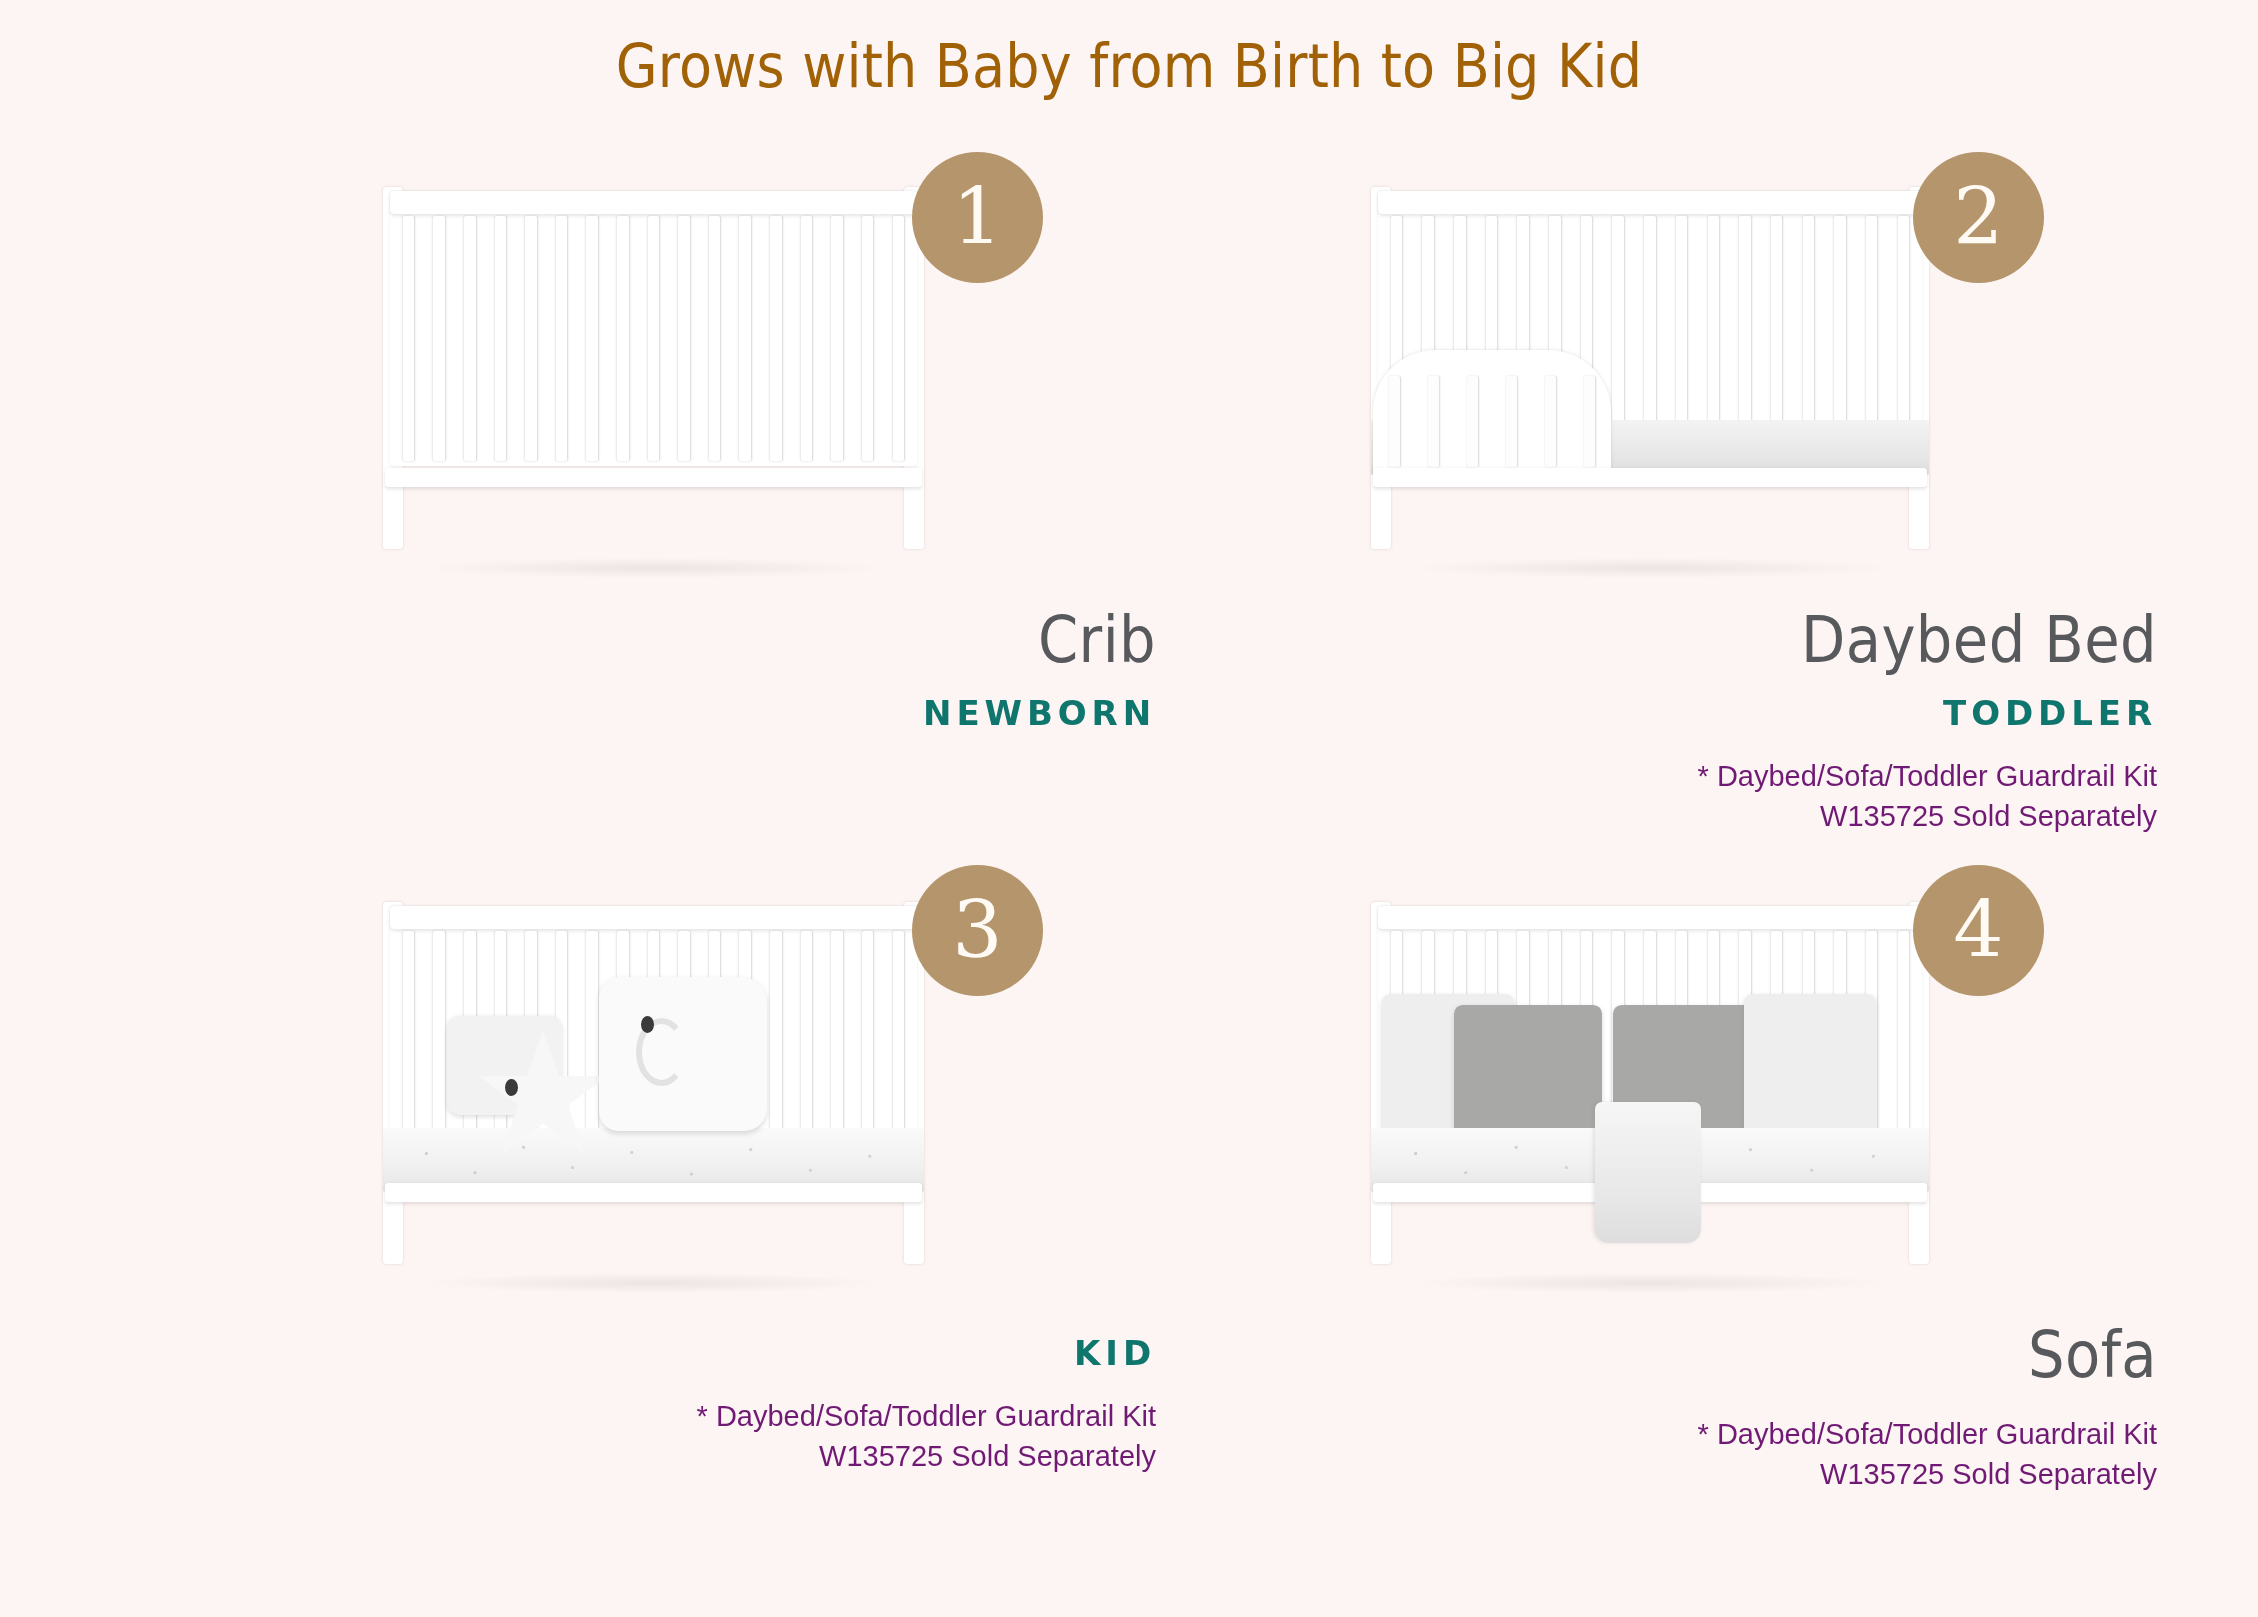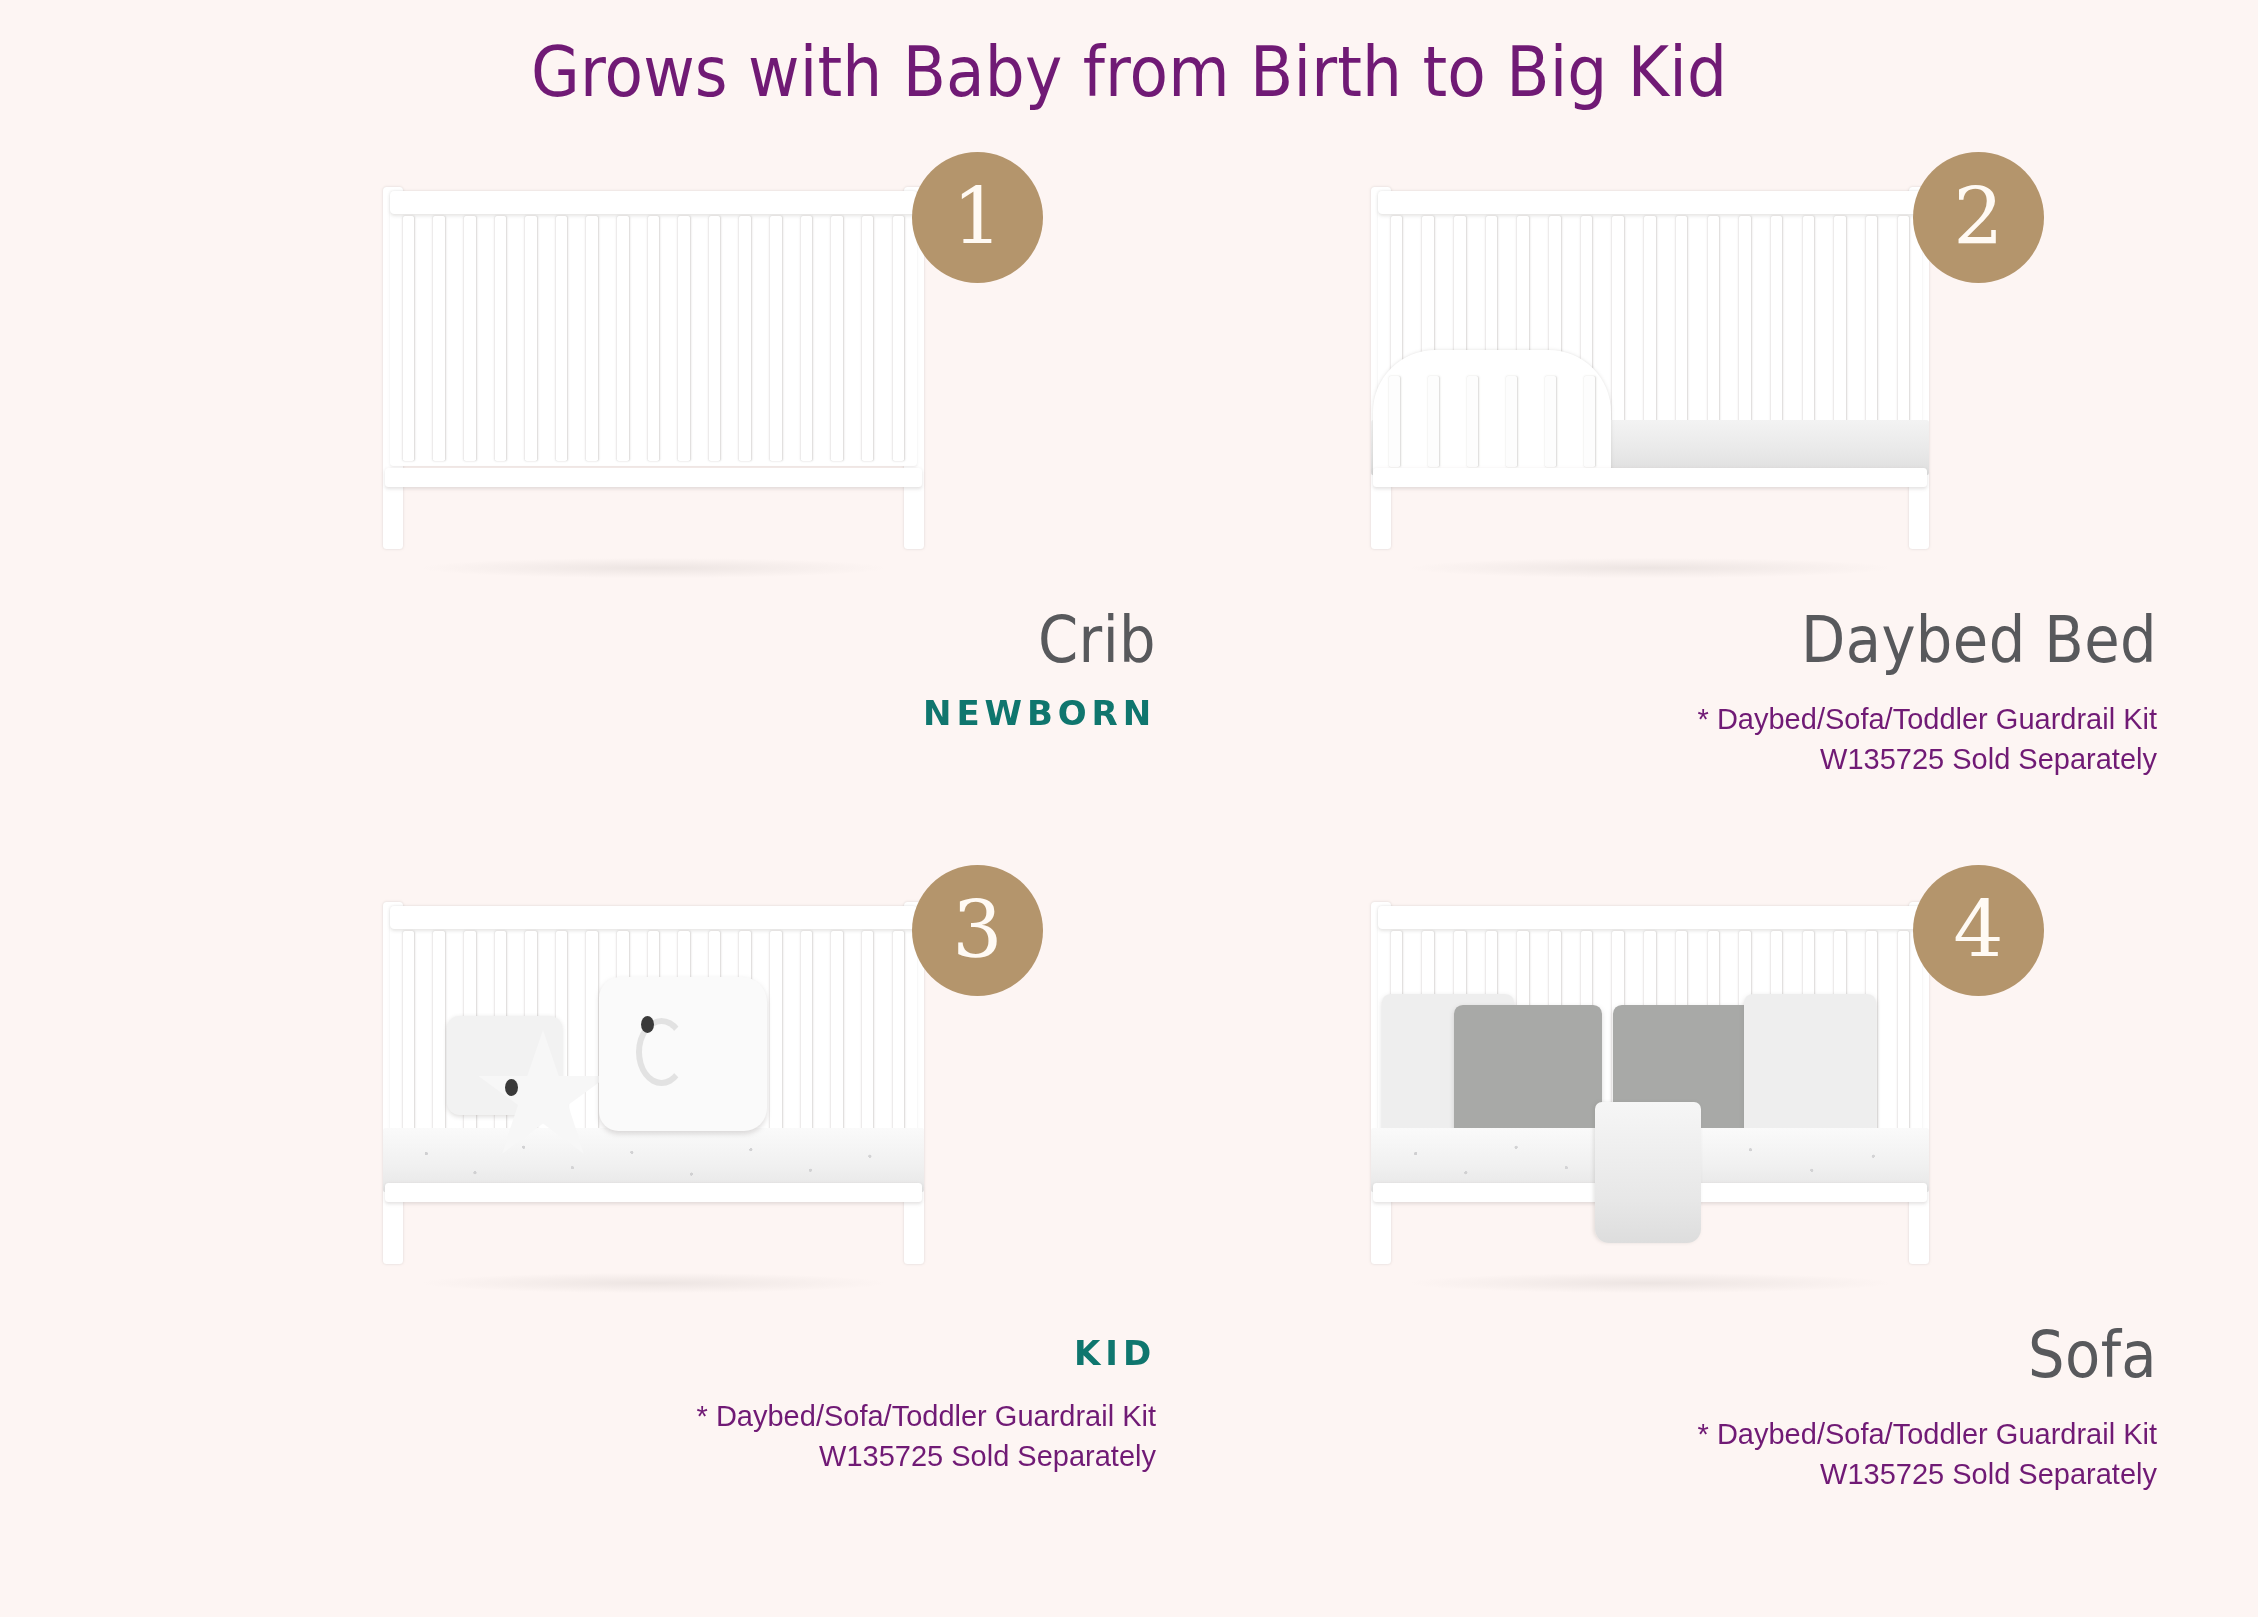--- a/index.html
+++ b/index.html
@@ -24,25 +24,25 @@
     background: #fdf5f3;
   }
 
   
   .page-title {
     position: absolute;
     top: 32px;
     left: 0;
     width: 2258px;
     text-align: center;
-    font-size: 70px;
+    font-size: 60px;
     line-height: 1.15;
     font-weight: 400;
     letter-spacing: 0.2px;
-    color: #701a75;
+    color: #a16207;
     font-family: "DejaVu Sans", sans-serif;
     font-stretch: condensed;
   }
 
   
   .grid {
     position: absolute;
     top: 168px;
     left: 0;
     width: 2258px;
@@ -423,20 +423,21 @@
               </div>
             </div>
             <div class="base-rail"></div>
             <div class="floor-shadow"></div>
           </div>
         </div>
       </div>
 
       <div class="caption">
         <div class="cap-name">Daybed Bed</div>
+        <div class="cap-stage">TODDLER</div>
         <div class="cap-note">
           <span>* Daybed/Sofa/Toddler Guardrail Kit</span>
           <span>W135725 Sold Separately</span>
         </div>
       </div>
     </div>
 
     <div class="card card-3">
       <div class="photo-stage">
 

